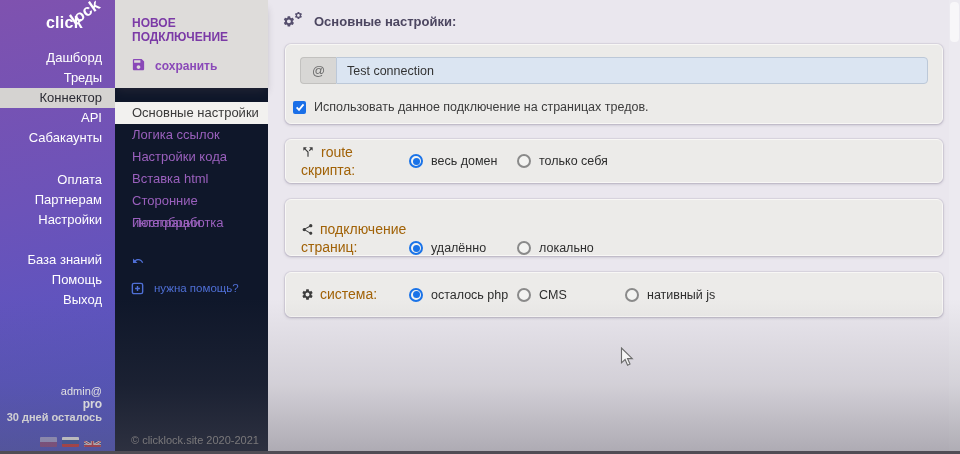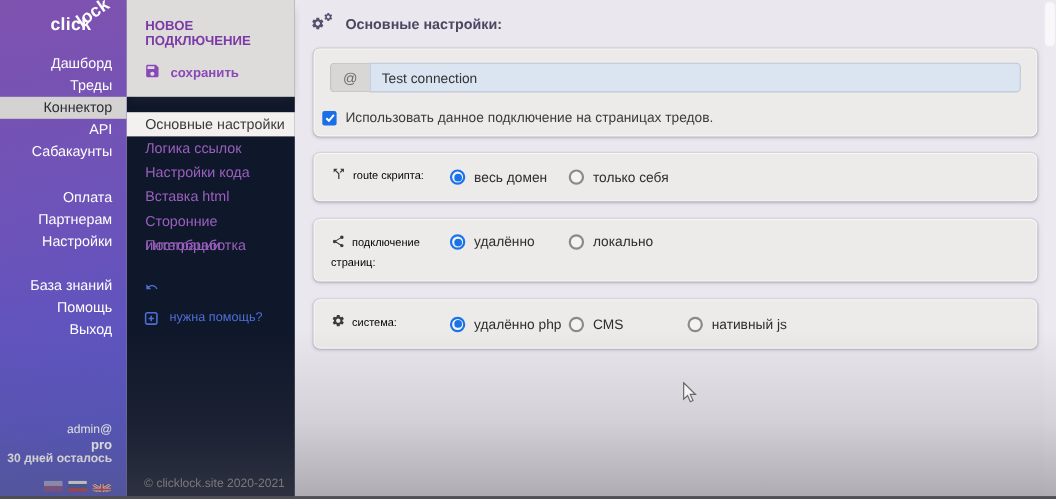--- a/index.html
+++ b/index.html
@@ -62,22 +62,22 @@
   .input-prefix{width:36px;background:#d8d7d5;border:1px solid #c2c1bf;border-right:none;
                 border-radius:4px 0 0 4px;display:flex;align-items:center;justify-content:center;
                 color:#6e6e6e;font-size:13px;box-sizing:border-box;}
   .name-input{flex:1;background:#dbe5f2;border:1px solid #bcc8d8;border-radius:0 4px 4px 0;
               padding:0 10px;font-size:12.5px;color:#333;font-family:inherit;outline:none;min-width:0;}
   .checkbox-row{position:absolute;left:7px;top:55px;display:flex;align-items:center;gap:8px;
                 font-size:12.5px;color:#3c3c3c;cursor:pointer;}
   .checkbox{width:13px;height:13px;background:#1a6fe8;border-radius:2px;flex:none;
             display:flex;align-items:center;justify-content:center;}
   .row-card{display:flex;align-items:center;padding-left:15px;}
-  .card3.row-card{align-items:flex-start;padding-top:13px;}
-  .row-label{width:108px;flex:none;font-size:10px;color:#000000;line-height:16px;}
+  .card3.row-card{align-items:flex-end;padding-top:13px;}
+  .row-label{width:108px;flex:none;font-size:14px;color:#a16207;line-height:16px;}
   .row-icon{display:inline-block;vertical-align:-2px;margin-right:6px;}
   .opt{width:108px;flex:none;display:flex;align-items:center;gap:8px;font-size:12.5px;color:#2e2e2e;cursor:pointer;}
   .opt.wide{width:auto;}
   .radio{width:14px;height:14px;border-radius:50%;border:2px solid #8a8a8a;box-sizing:border-box;
          position:relative;flex:none;background:#f3f3f1;}
   .radio.on{border-color:#1a73e8;}
   .radio.on::after{content:"";position:absolute;inset:1.5px;background:#1a73e8;border-radius:50%;}
 
   
   .scroll-strip{position:absolute;right:0;top:0;width:11px;height:454px;background:#eceaf0;z-index:6;}
@@ -251,21 +251,21 @@
     <section class="card card4 row-card">
       <div class="row-label">
         <span class="row-icon">
           <svg width="13" height="13" viewBox="0 0 24 24" fill="#3c3c3c">
             <path d="M19.14,12.94c0.04-0.3,0.06-0.61,0.06-0.94c0-0.32-0.02-0.64-0.07-0.94l2.03-1.58c0.18-0.14,0.23-0.41,0.12-0.61l-1.92-3.32c-0.12-0.22-0.37-0.29-0.59-0.22l-2.39,0.96c-0.5-0.38-1.03-0.7-1.62-0.94L14.4,2.81c-0.04-0.24-0.24-0.41-0.48-0.41h-3.84c-0.24,0-0.43,0.17-0.47,0.41L9.25,5.35C8.66,5.59,8.12,5.92,7.63,6.29L5.24,5.33c-0.22-0.08-0.47,0-0.59,0.22L2.74,8.87C2.62,9.08,2.66,9.34,2.86,9.48l2.03,1.58C4.84,11.36,4.8,11.69,4.8,12s0.02,0.64,0.07,0.94l-2.03,1.58c-0.18,0.14-0.23,0.41-0.12,0.61l1.92,3.32c0.12,0.22,0.37,0.29,0.59,0.22l2.39-0.96c0.5,0.38,1.03,0.7,1.62,0.94l0.36,2.54c0.05,0.24,0.24,0.41,0.48,0.41h3.84c0.24,0,0.44-0.17,0.47-0.41l0.36-2.54c0.59-0.24,1.13-0.56,1.62-0.94l2.39,0.96c0.22,0.08,0.47,0,0.59-0.22l1.92-3.32c0.12-0.22,0.07-0.47-0.12-0.61L19.14,12.94z M12,15.6c-1.98,0-3.6-1.62-3.6-3.6s1.62-3.6,3.6-3.6s3.6,1.62,3.6,3.6S13.98,15.6,12,15.6z"></path>
           </svg>
         </span><span>система:</span>
       </div>
       <label class="opt">
         <span class="radio on"></span>
-        <span>удалённо php</span>
+        <span>осталось php</span>
       </label>
       <label class="opt">
         <span class="radio"></span>
         <span>CMS</span>
       </label>
       <label class="opt wide">
         <span class="radio"></span>
         <span>нативный js</span>
       </label>
     </section>

